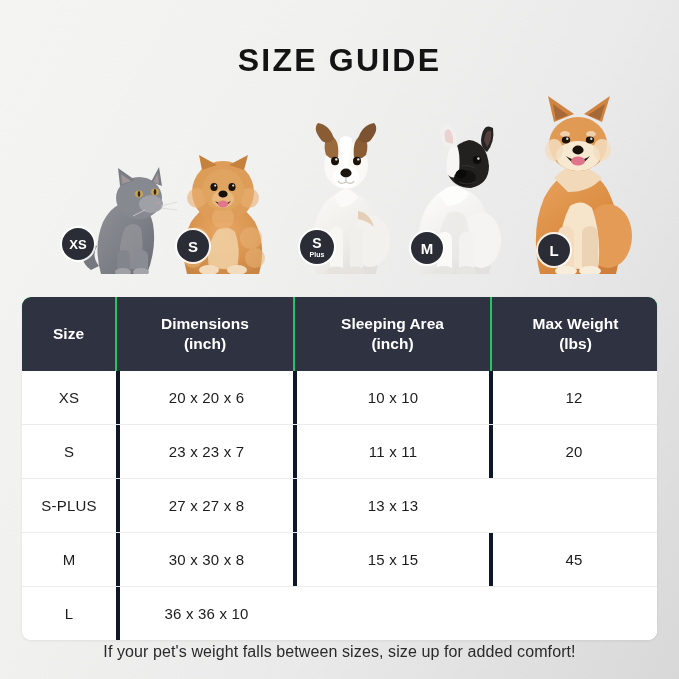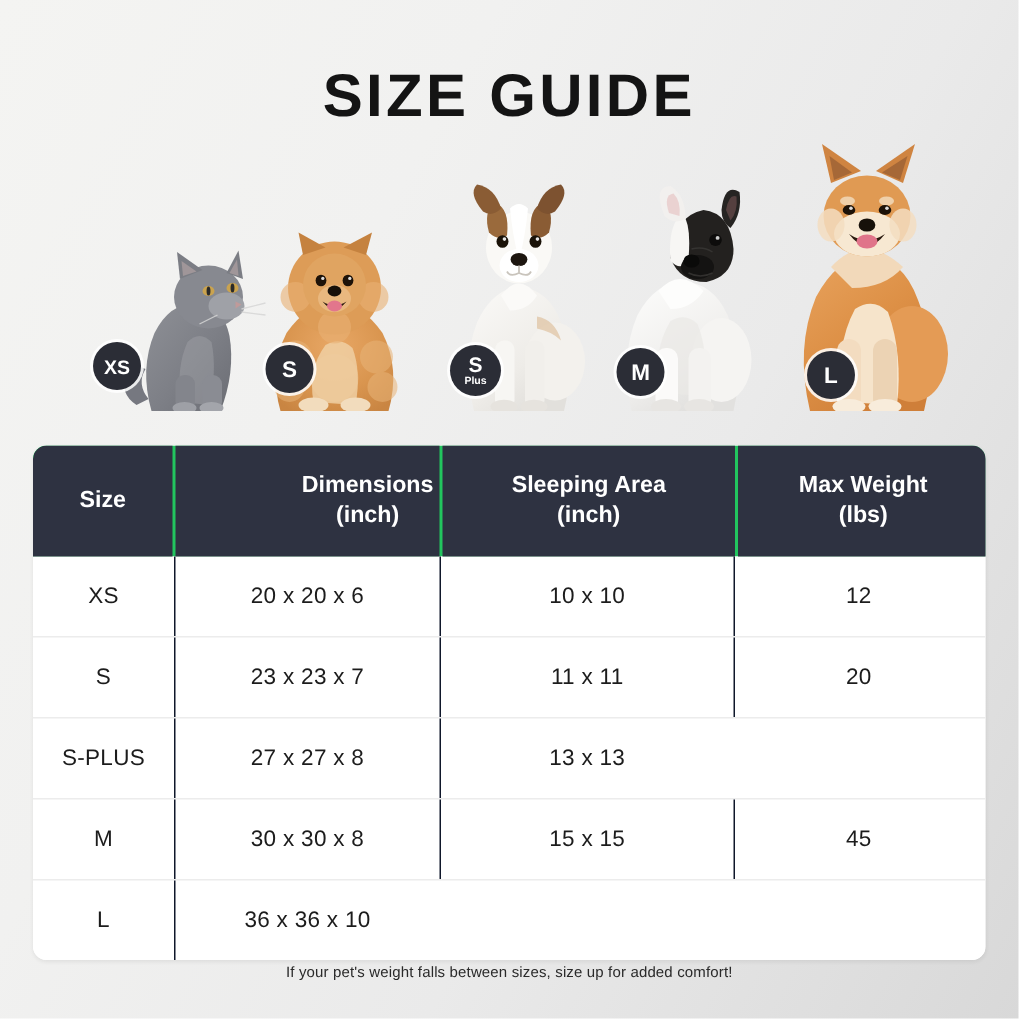--- a/index.html
+++ b/index.html
@@ -7,21 +7,21 @@
   body {
     font-family: "Liberation Sans", sans-serif;
     background: linear-gradient(118deg, #f4f4f2 0%, #f1f1f0 32%, #eaeaea 62%, #dedede 88%, #d8d8d8 100%);
     overflow:hidden;
     position:relative;
   }
 
   
   .title-wrap { width:100%; text-align:center; padding-top:44px; }
   .title {
-    font-size:40px;
+    font-size:32px;
     font-weight:bold;
     letter-spacing:2.2px;
     color:#141414;
     line-height:1;
   }
 
   
   .animals {
     position:absolute;
     left:0; right:0;
@@ -87,37 +87,37 @@
   .td {
     font-size:15px;
     color:#1c1c1c;
     text-align:center;
     height:53px;
     display:flex;
     align-items:center;
     justify-content:center;
     letter-spacing:0.2px;
   }
-  .td + .td { border-left:1px solid #0f172a; }
+  .td + .td { border-left:4px solid #0f172a; }
 
   .c0 { width:94px; flex:0 0 94px; }
   .c1 { width:177px; flex:0 0 177px; }
   .c2 { width:196px; flex:0 0 196px; }
   .c3 { width:166px; flex:0 0 166px; }
   .thead .c0 { width:93px; flex:0 0 93px; }
-  .thead .c1 { width:176px; flex:0 0 176px;justify-content:flex-end; }
+  .thead .c1 { width:176px; flex:0 0 176px; }
   .thead .c2 { width:195px; flex:0 0 195px;justify-content:center; }
   .thead .c3 { width:167px; flex:0 0 167px; }
 
   .note {
     position:absolute;
     left:0; right:0;
     top:643px;
     text-align:center;
-    font-size:10px;
+    font-size:16px;
     color:#2a2a2a;
     letter-spacing:0.1px;
   }
 </style>
 </head>
 <body>
 
 <div class="title-wrap">
   <div class="title">SIZE GUIDE</div>
 </div>

